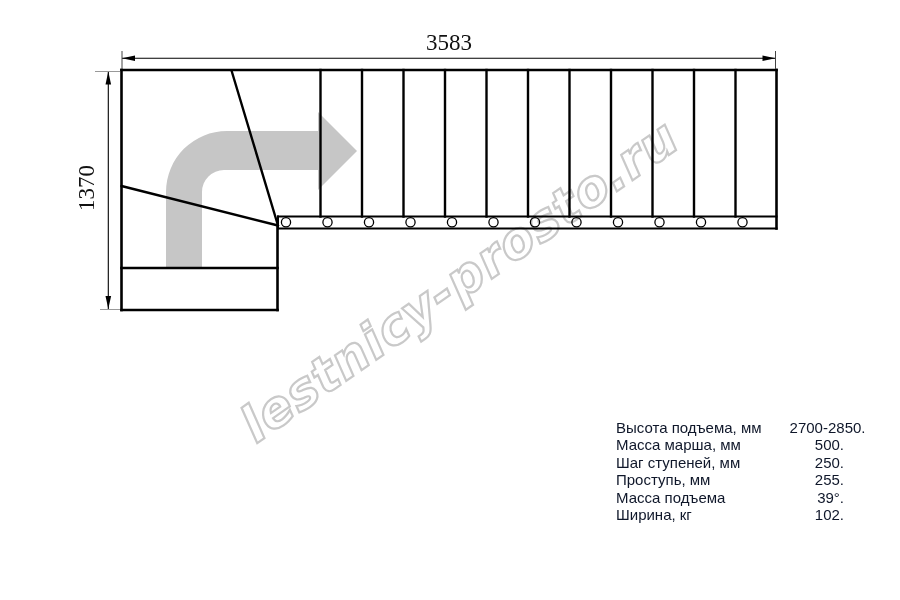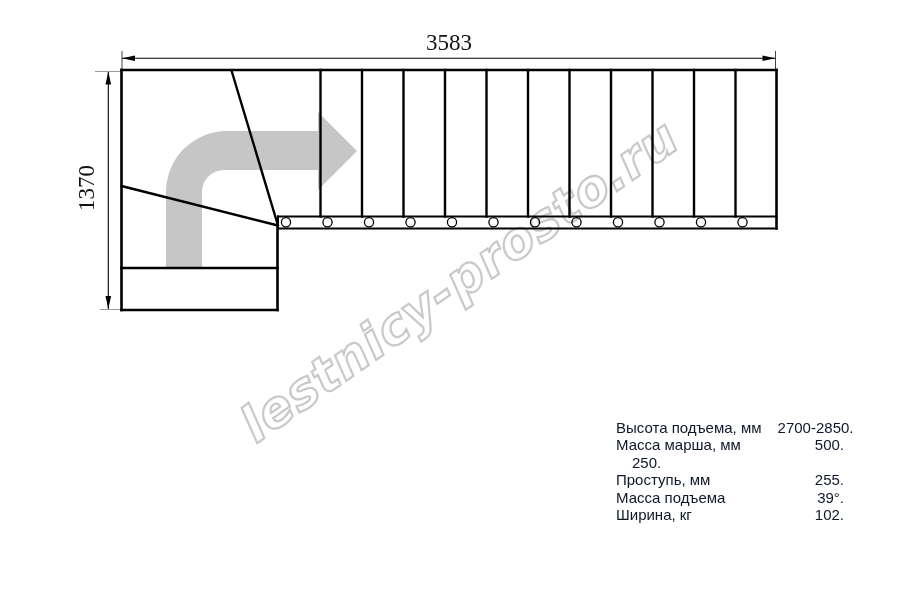--- a/index.html
+++ b/index.html
@@ -36,21 +36,21 @@
     font-size: 15px;
     line-height: 17.4px;
   }
   .spec-row {
     display: flex;
     justify-content: space-between;
     align-items: baseline;
     white-space: nowrap;
   }
   .spec-row .spec-label { text-align: left; }
-  .spec-row .spec-value { text-align: left; margin-left: 16px; }
+  .spec-row .spec-value { text-align: left; margin-left: 28px; }
 </style>
 </head>
 <body>
 
 <div class="stage">
 
   <svg class="plan" width="900" height="600" viewBox="0 0 900 600">
 
     <path d="M 166,267 L 166,192 A 61,61 0 0 1 227,131 L 318,131 L 318,112
              L 357,151 L 318,190 L 318,170 L 224,170 A 22,22 0 0 0 202,192
@@ -129,20 +129,21 @@
   <div class="specs">
     <div class="spec-row">
       <span class="spec-label">Высота подъема, мм</span>
       <span class="spec-value">2700-2850.</span>
     </div>
     <div class="spec-row">
       <span class="spec-label">Масса марша, мм</span>
       <span class="spec-value">500.</span>
     </div>
     <div class="spec-row">
+      <span class="spec-label">Шаг ступеней, мм</span>
       <span class="spec-value">250.</span>
     </div>
     <div class="spec-row">
       <span class="spec-label">Проступь, мм</span>
       <span class="spec-value">255.</span>
     </div>
     <div class="spec-row">
       <span class="spec-label">Масса подъема</span>
       <span class="spec-value">39°.</span>
     </div>

